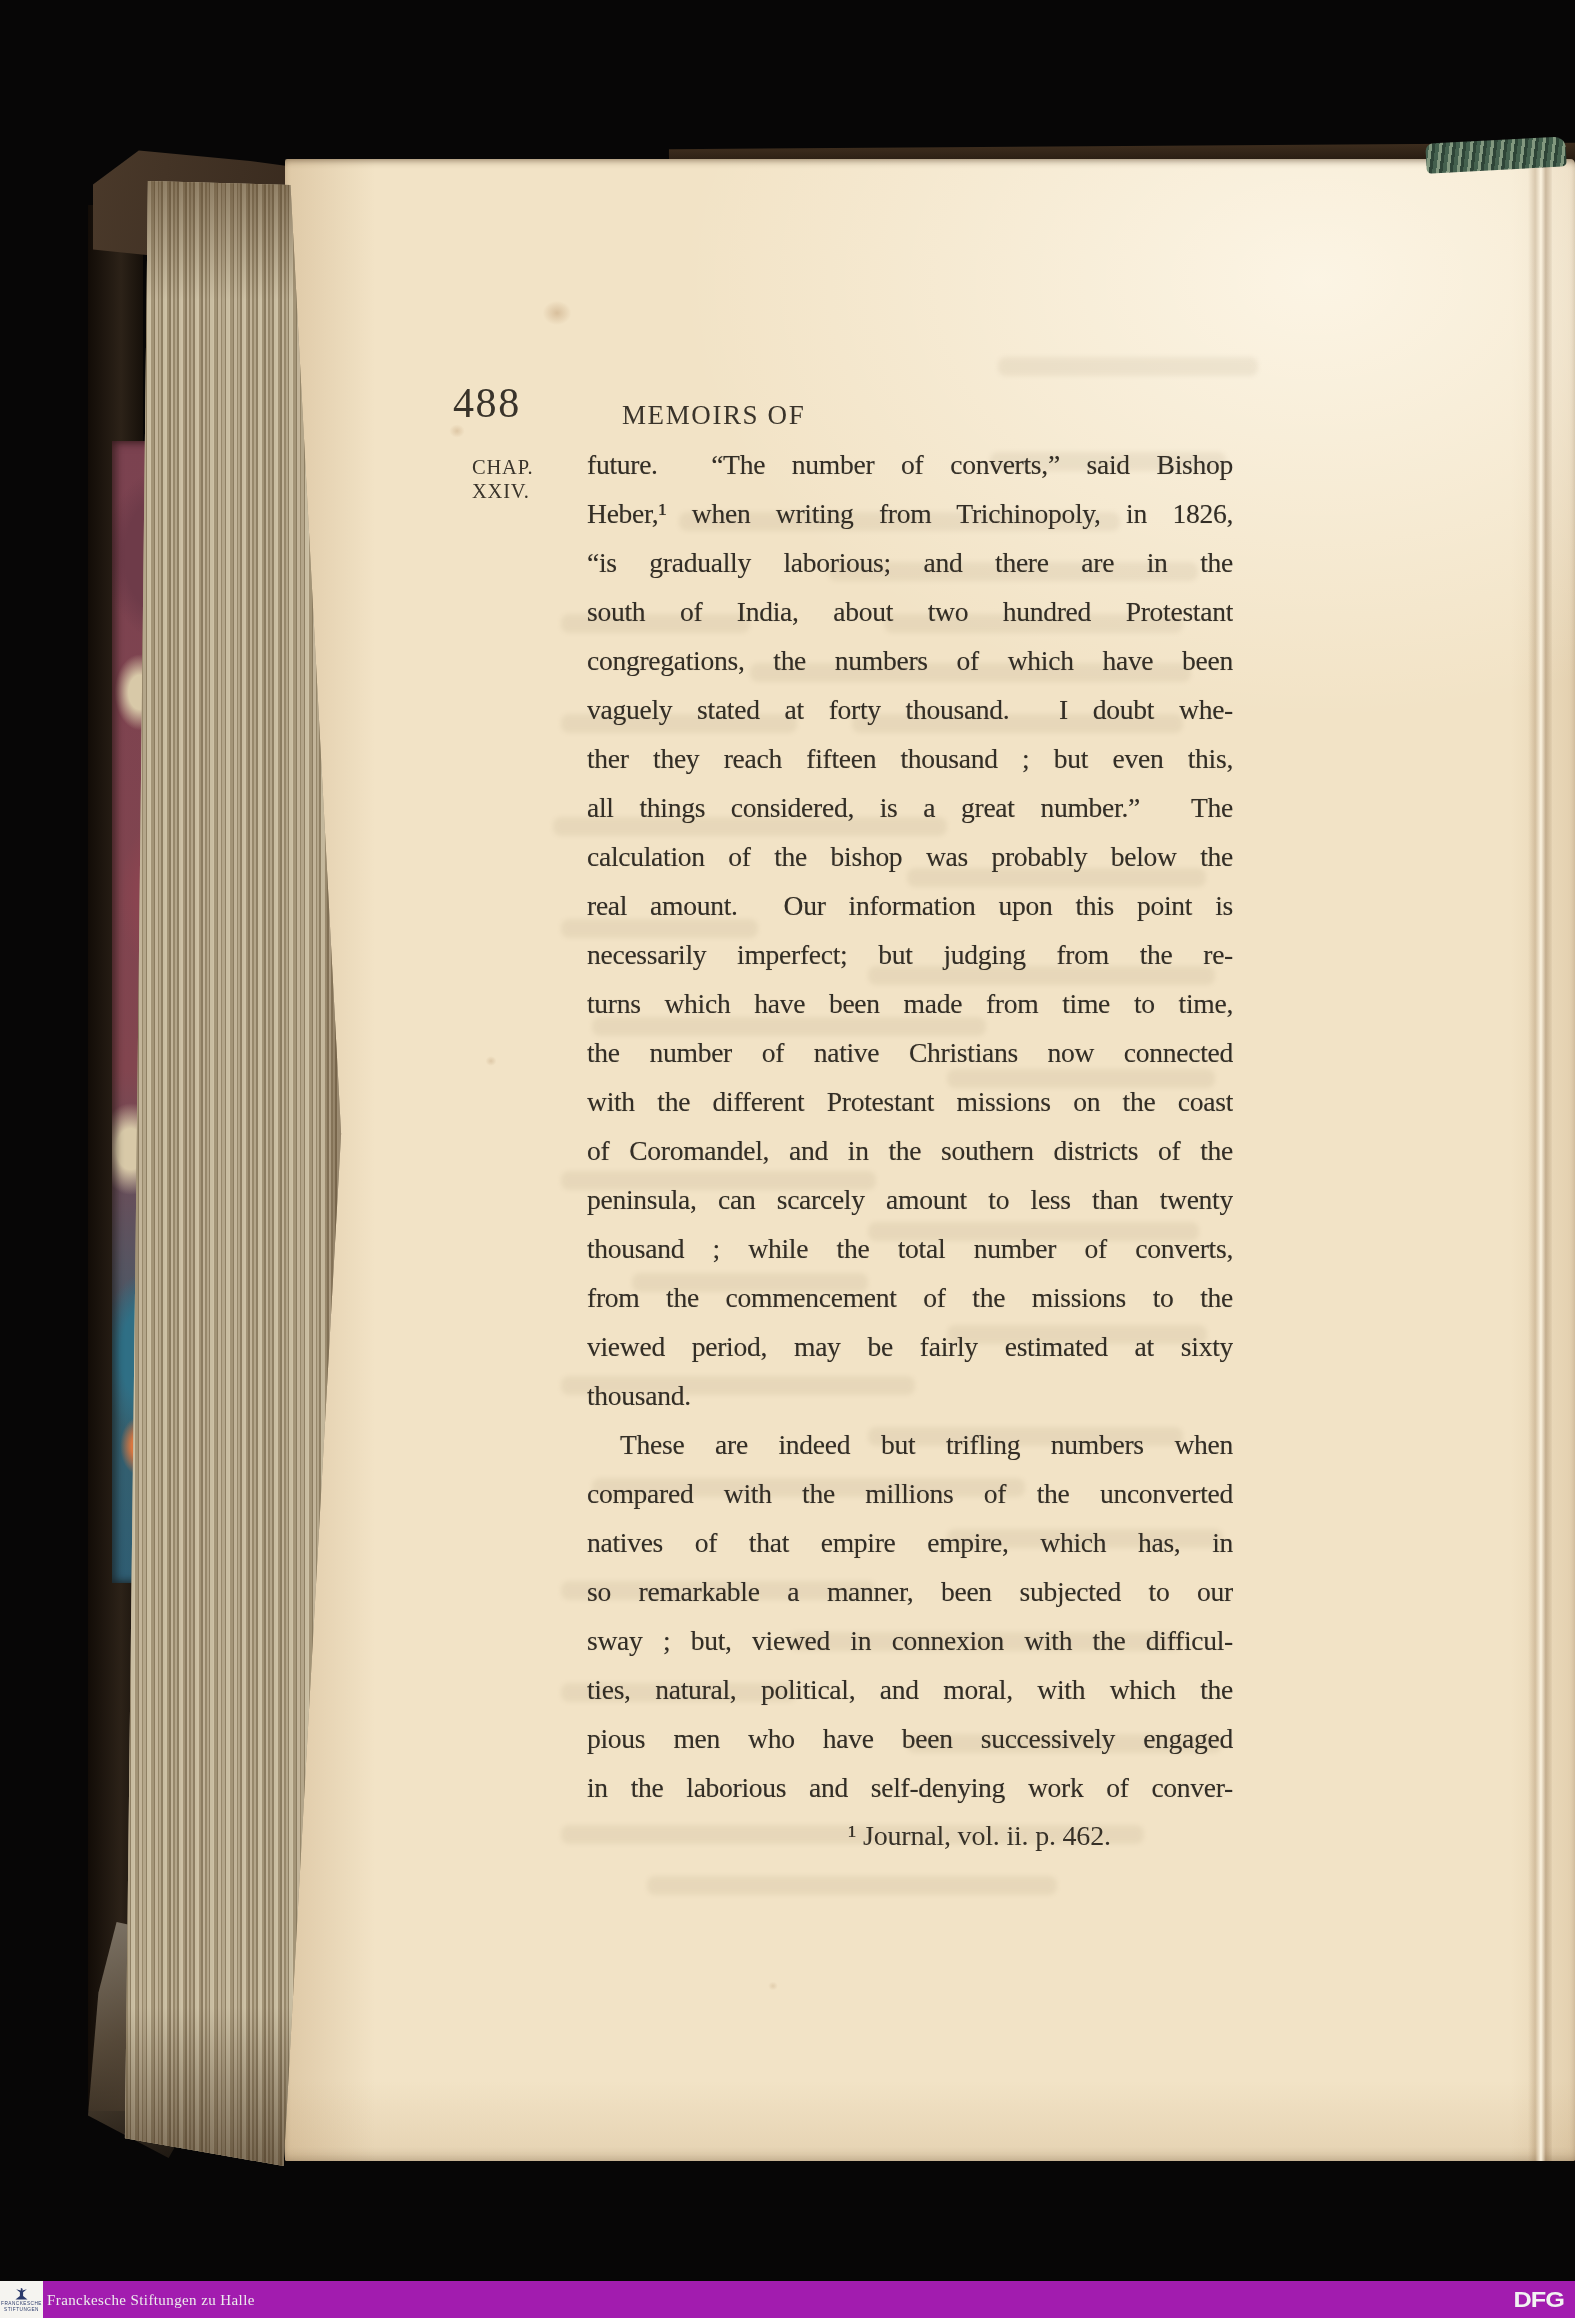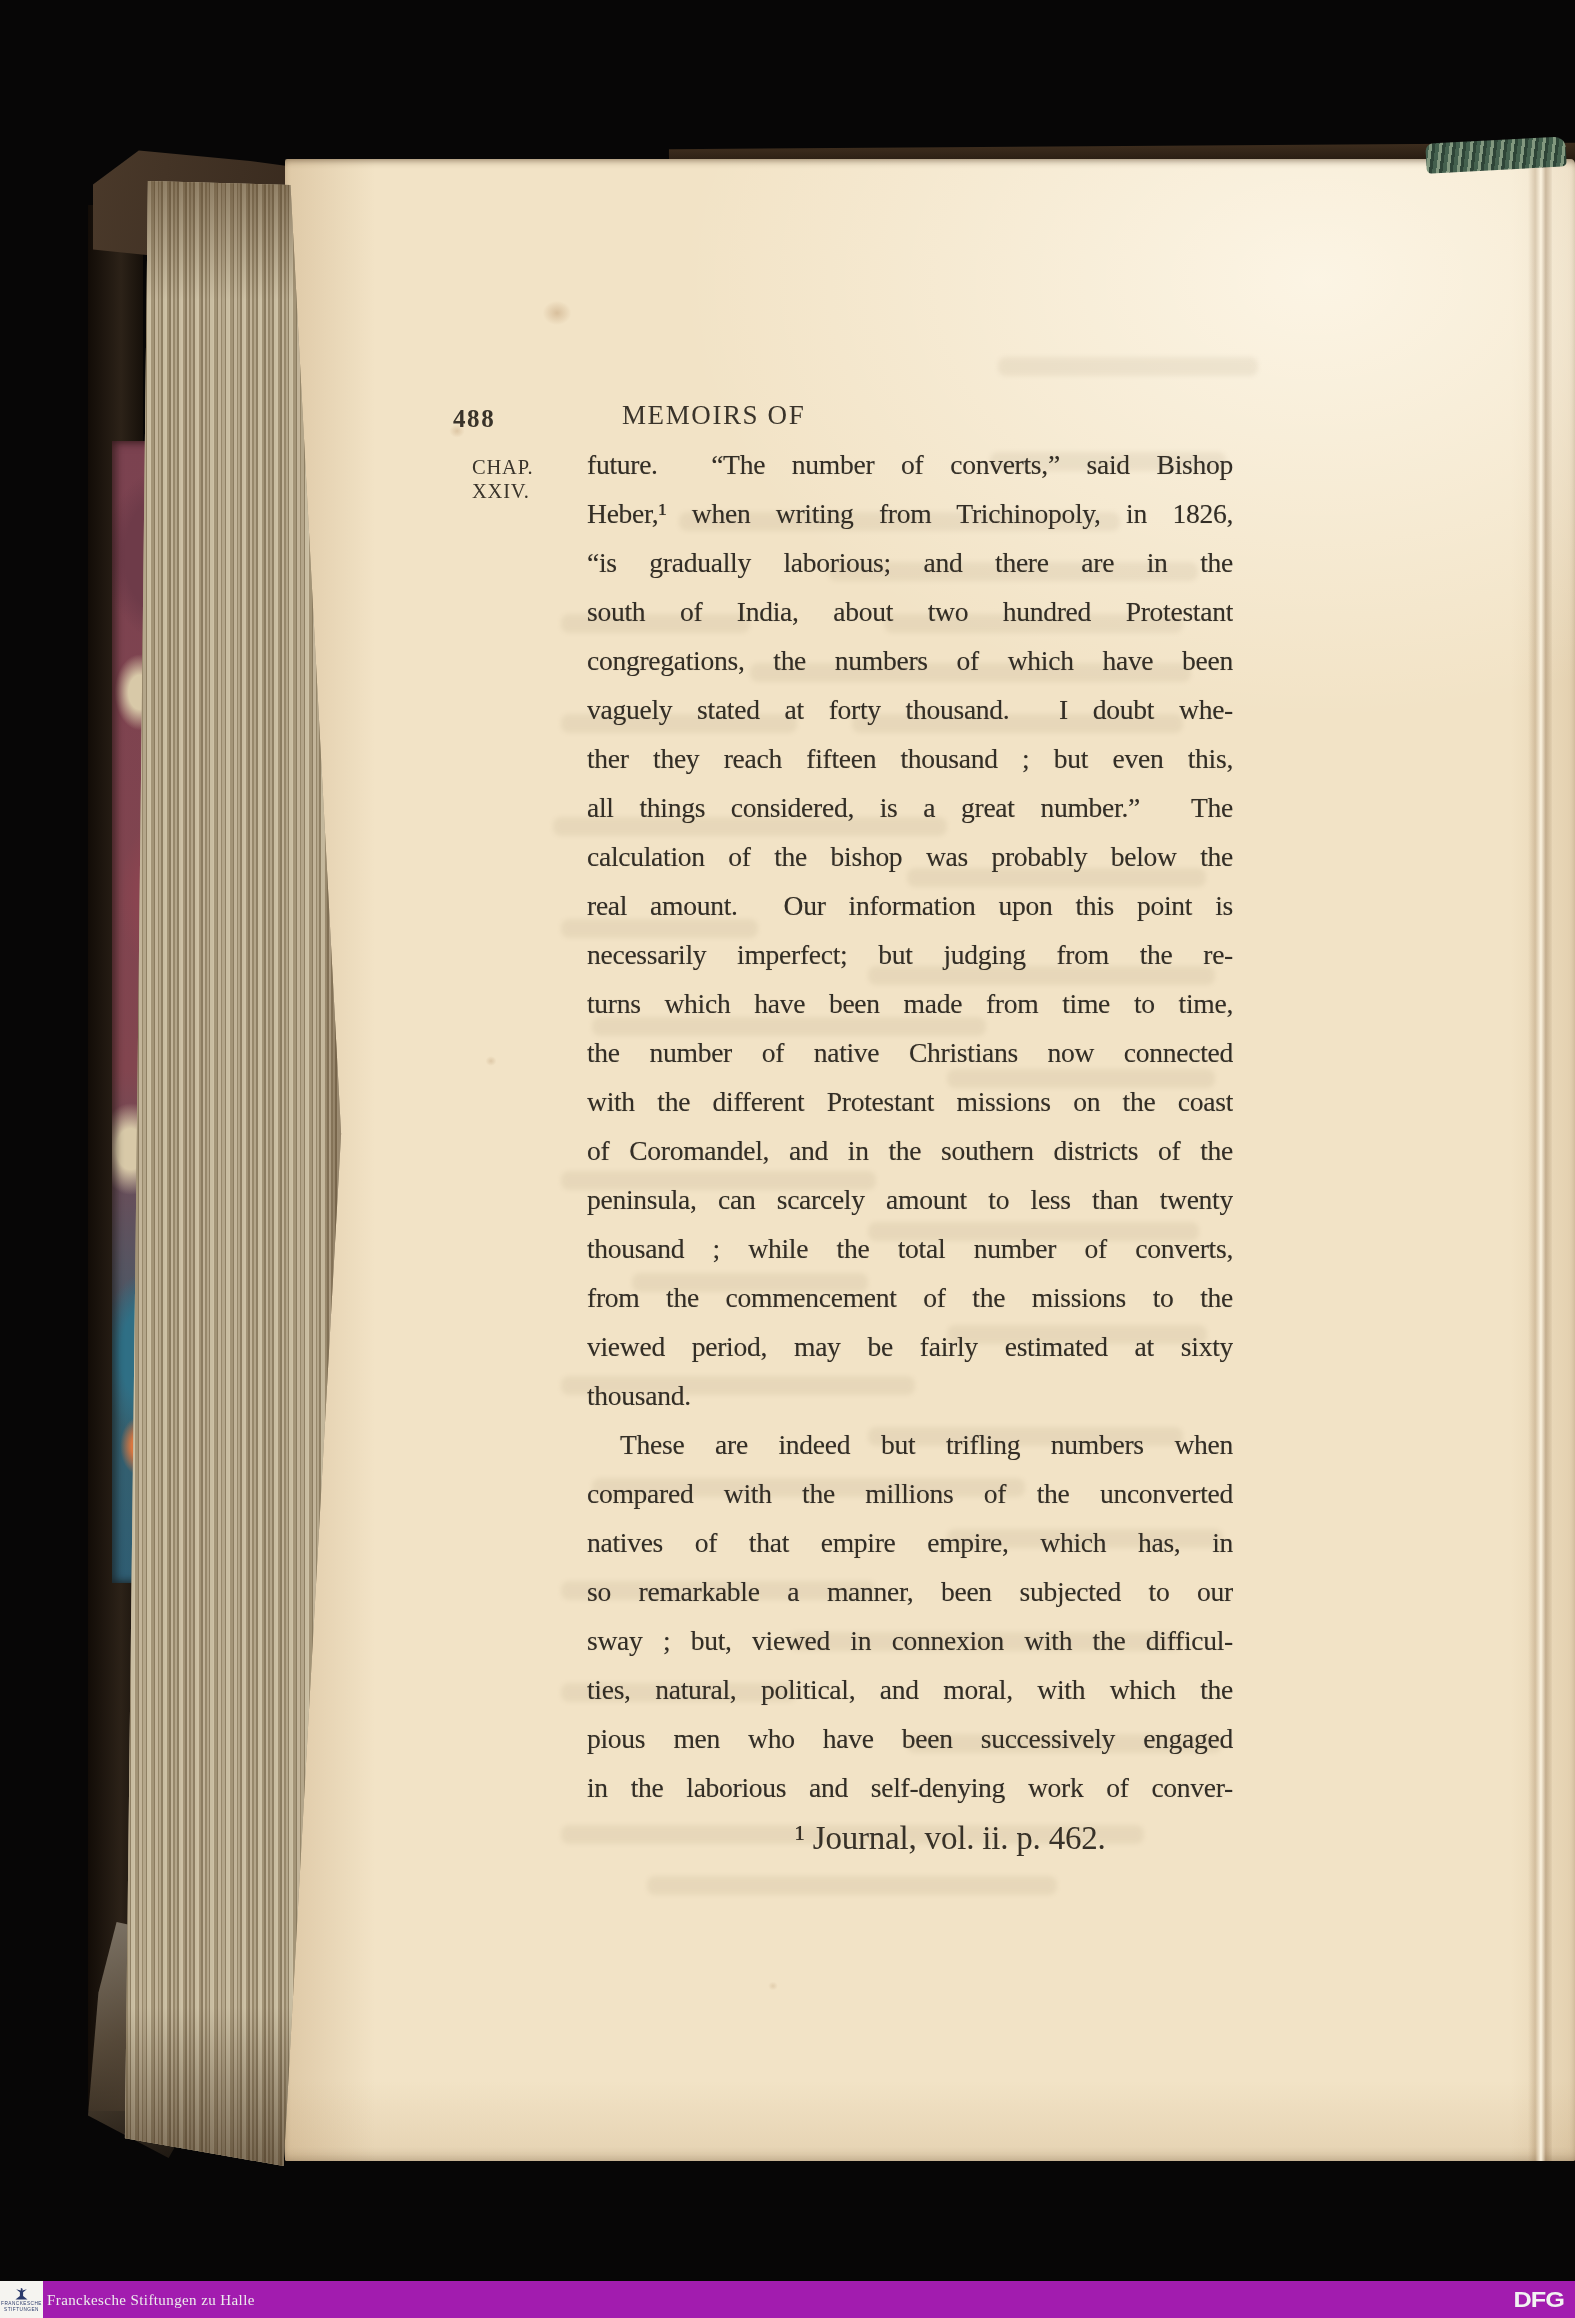--- a/index.html
+++ b/index.html
@@ -90,41 +90,41 @@
     z-index:4;
   }
   .ghost{
     position:absolute;height:19px;border-radius:7.9px;
     background:#8d7a57;opacity:.10;filter:blur(2.4px);
     z-index:4;
   }
   
   .printed{position:absolute;color:#332e26;z-index:6;}
   .page-number{
-    left:168px;top:246px;font-size:25px;letter-spacing:1.6px;color:#39332a;font-weight:bold;
+    left:168px;top:220px;font-size:42px;letter-spacing:1.6px;color:#39332a;
   }
   .running-header{
     left:337px;top:241px;width:630px;text-align:left;
     font-size:27px;letter-spacing:1.6px;color:#3a342b;
   }
   .chapter-note{
     left:187px;top:297px;font-size:20.5px;line-height:23.6px;letter-spacing:0.8px;color:#3a342b;
     white-space:nowrap;
   }
   .body-text{
     left:302px;top:281px;width:646px;
     font-size:27.6px;line-height:49px;letter-spacing:-0.3px;
     text-shadow:0 0 0.8px rgba(55,48,38,.35);
   }
   .bline{height:49px;line-height:49px;overflow:hidden;white-space:pre-wrap;}
   .bline.just{text-align:justify;}
   .bline.just::after{content:"";display:inline-block;width:100%;height:0;}
   .bline.indent{text-indent:33px;}
   .footnote{
-    left:510px;top:1661px;font-size:33px;letter-spacing:-0.2px;color:#373128;
+    left:563px;top:1661px;font-size:28px;letter-spacing:-0.2px;color:#373128;
   }
   
   .footer-bar{
     position:absolute;left:0;top:2281px;width:1575px;height:38px;
     background:#a21caf;z-index:10;display:flex;align-items:center;
   }
   .logo-box{
     position:absolute;left:0;top:0;width:43px;height:38px;background:#f5f4f0;
     display:flex;flex-direction:column;align-items:center;justify-content:center;
   }

